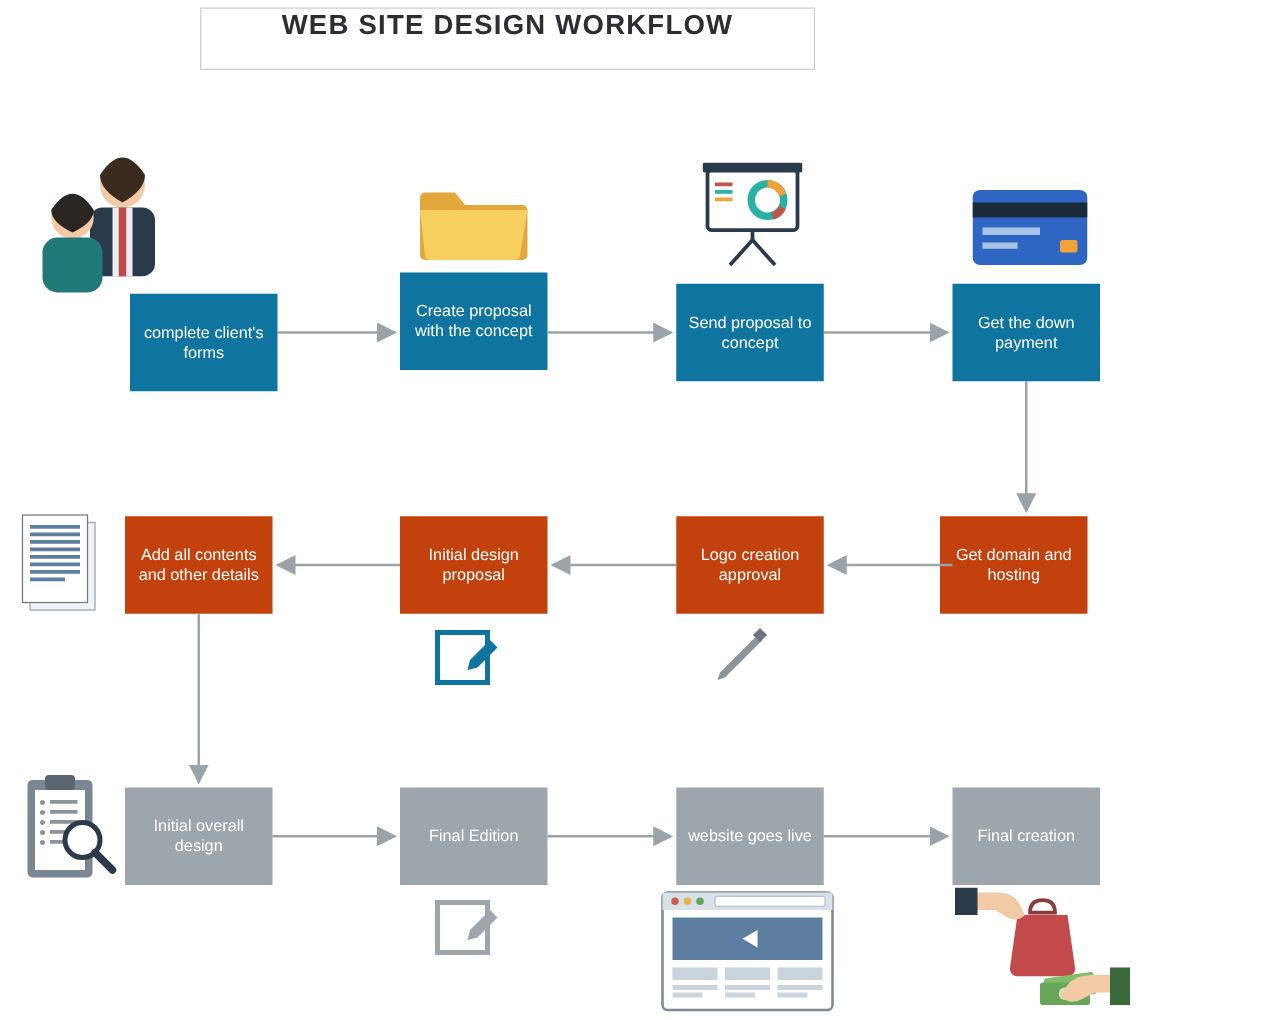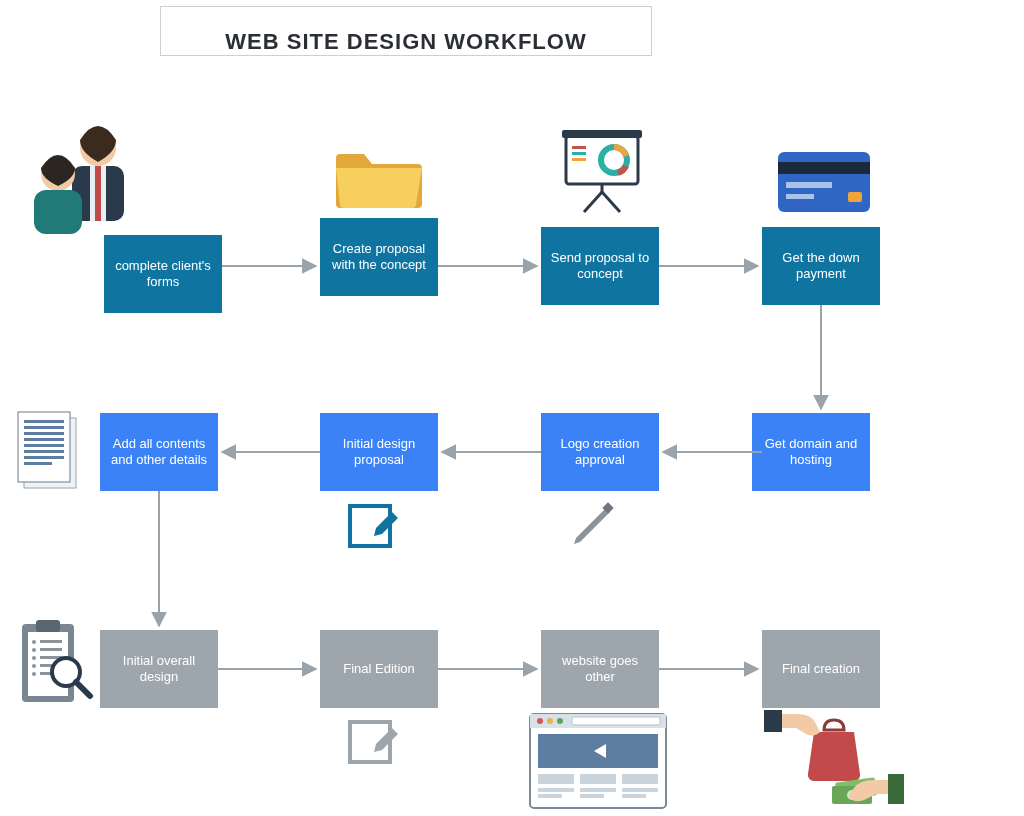--- a/index.html
+++ b/index.html
@@ -8,40 +8,40 @@
     width:1024px;height:816px;
     background:#fff;
     position:relative;
     color:#fff;
   }
   .title-bar{
     position:absolute;
     left:160px;top:6px;
     width:490px;height:48px;
     border:1px solid #cfcfcf;
-    display:flex;align-items:flex-end;justify-content:center;
+    display:flex;align-items:flex-start;justify-content:center;
   }
   .title-bar span{
     color:#2b2f33;
     font-weight:800;
     letter-spacing:1px;
     font-size:22px;
   }
   .node{
     position:absolute;
     width:118px;height:78px;
     display:flex;align-items:center;justify-content:center;
     text-align:center;
     font-size:13px;
     line-height:1.25;
     padding:6px;
     box-sizing:border-box;
   }
   .c-blue  {background:#0f74a0;}
-  .c-teal  {background:#3b82f6;align-items:center;}
+  .c-teal  {background:#c2410c;align-items:center;}
   .c-gray  {background:#9ea6ad;}
   .icon{position:absolute;}
   svg.arrows{position:absolute;left:0;top:0;width:1024px;height:816px;pointer-events:none;}
 </style>
 </head>
 <body>
 
 <div class="title-bar">
   <span>WEB SITE DESIGN WORKFLOW</span>
 </div>
@@ -72,21 +72,21 @@
     <span>Add all contents and other details</span>
   </div>
 
 <div class="node c-gray" style="left:100px;top:630px">
     <span>Initial overall design</span>
   </div>
 <div class="node c-gray" style="left:320px;top:630px">
     <span>Final Edition</span>
   </div>
 <div class="node c-gray" style="left:541px;top:630px">
-    <span>website goes other</span>
+    <span>website goes live</span>
   </div>
 <div class="node c-gray" style="left:762px;top:630px">
     <span>Final creation</span>
   </div>
 
 <svg class="arrows">
   <defs>
     <marker id="ah" viewBox="0 0 10 10" refX="9" refY="5" markerWidth="8" markerHeight="8" orient="auto">
       <path d="M0 0 L10 5 L0 10 z" fill="#9aa3aa"></path>
     </marker>

